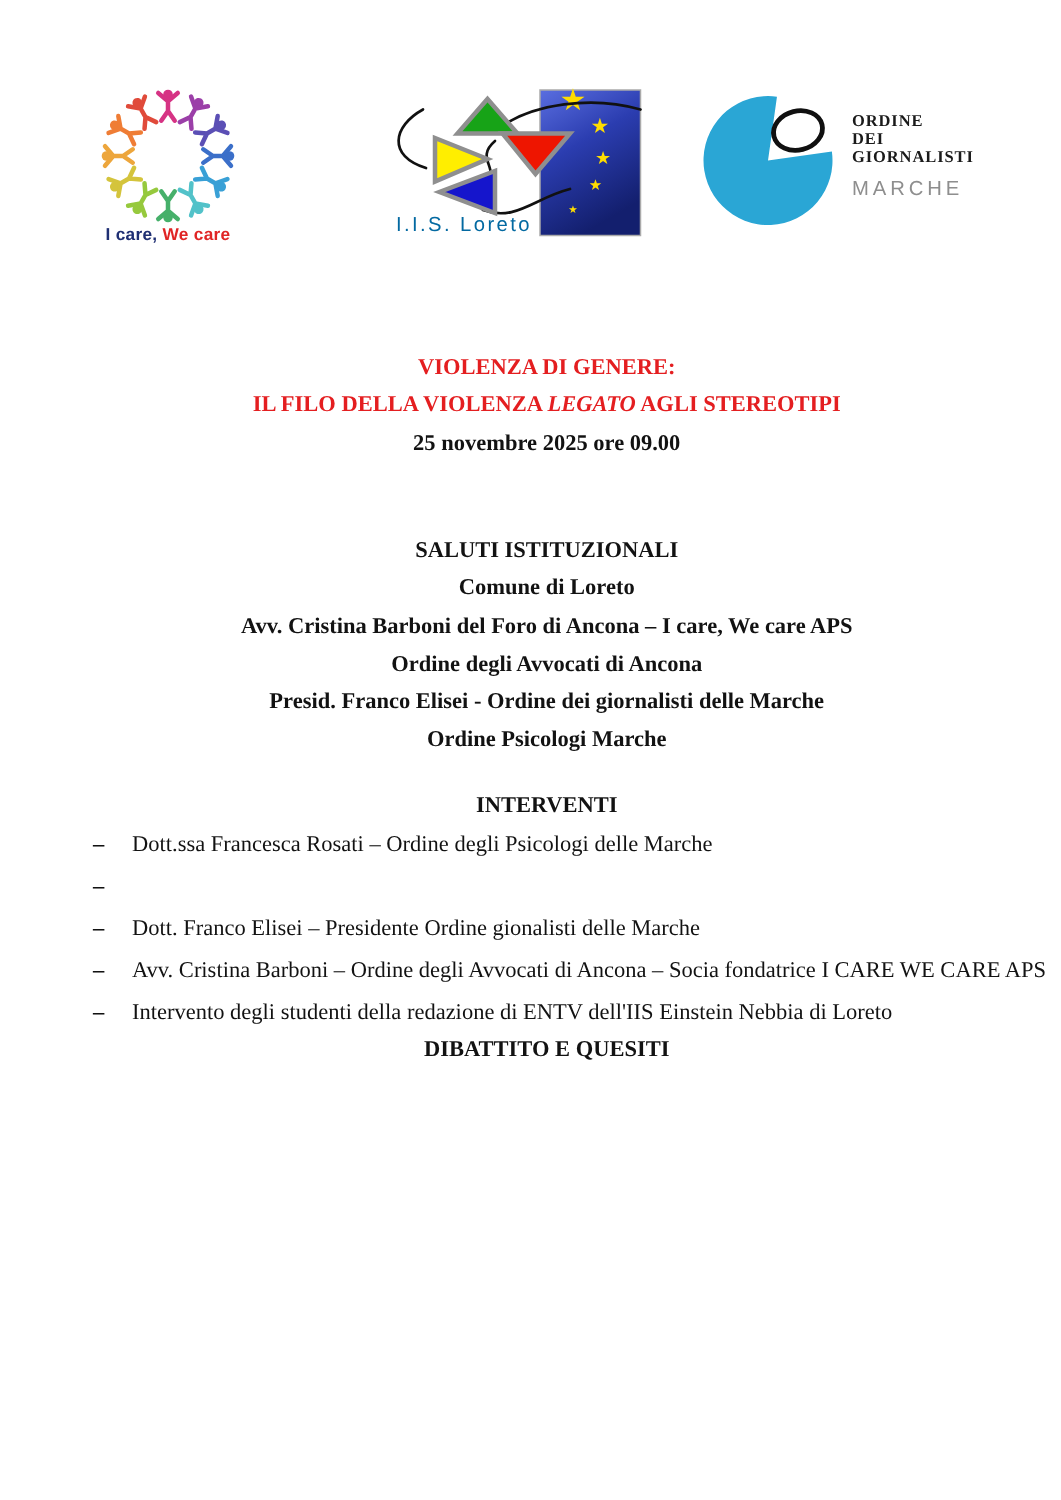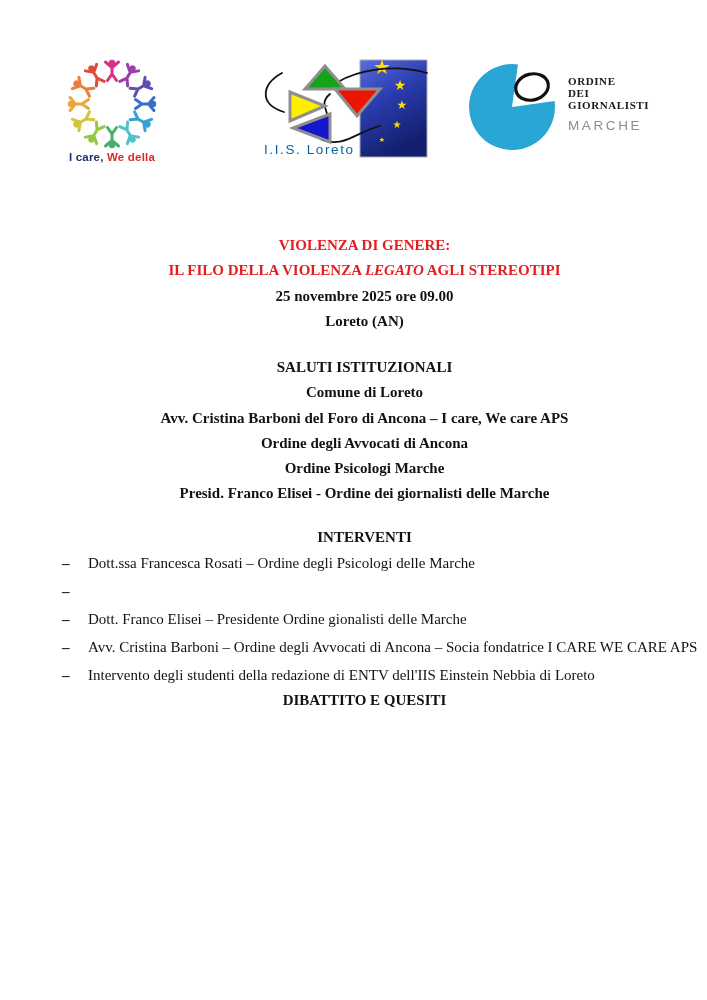--- a/index.html
+++ b/index.html
@@ -94,21 +94,21 @@
           <g transform="rotate(300 50 48) translate(50 16)">
             <circle cx="0" cy="-9" r="3.2" fill="#ef7d35"></circle>
             <path d="M0,-5 L0,2 M0,-4.5 L-6.5,-10 M0,-4.5 L6.5,-10 M0,2 L-4.5,8.5 M0,2 L4.5,8.5" stroke="#ef7d35" stroke-width="3" stroke-linecap="round" fill="none"></path>
           </g>
           <g transform="rotate(330 50 48) translate(50 16)">
             <circle cx="0" cy="-9" r="3.2" fill="#e04a3a"></circle>
             <path d="M0,-5 L0,2 M0,-4.5 L-6.5,-10 M0,-4.5 L6.5,-10 M0,2 L-4.5,8.5 M0,2 L4.5,8.5" stroke="#e04a3a" stroke-width="3" stroke-linecap="round" fill="none"></path>
           </g>
         </g>
     </svg>
-    <div class="icare-caption"><span style="color: rgb(31, 47, 115);">I care,</span> <span style="color: rgb(224, 37, 37);">We della</span></div>
+    <div class="icare-caption"><span style="color: rgb(31, 47, 115);">I care,</span> <span style="color: rgb(224, 37, 37);">We care</span></div>
   </div>
 
   <div class="logo logo-iis">
     <svg width="168" height="106" viewBox="0 0 168 106">
       <rect x="100" y="4" width="67" height="97" fill="url(#flagGrad)" stroke="#aaaaaa" stroke-width="1"></rect>
       <defs>
         <linearGradient id="flagGrad" x1="0" y1="0" x2="0.4" y2="1">
           <stop offset="0" stop-color="#5a6ee0"></stop>
           <stop offset="0.45" stop-color="#2b3db0"></stop>
           <stop offset="1" stop-color="#131f6e"></stop>
@@ -147,30 +147,29 @@
       <div class="odg-line" style="color: rgb(26, 26, 26);">DEI</div>
       <div class="odg-line" style="color: rgb(26, 26, 26);">GIORNALISTI</div>
       <div class="odg-marche" style="color: rgb(142, 142, 142);">MARCHE</div>
     </div>
   </div>
 
   <div class="centered-block title-block">
     <div class="c-line red" style="color: rgb(228, 30, 32);">VIOLENZA DI GENERE:</div>
     <div class="c-line red" style="color: rgb(228, 30, 32);"><span>IL FILO DELLA VIOLENZA </span><span class="it">LEGATO</span><span> AGLI STEREOTIPI</span></div>
     <div class="c-line">25 novembre 2025 ore 09.00</div>
-    <div class="c-line">Loreto (AN)</div>
   </div>
 
   <div class="centered-block saluti-block">
     <div class="c-line">SALUTI ISTITUZIONALI</div>
     <div class="c-line">Comune di Loreto</div>
     <div class="c-line">Avv. Cristina Barboni del Foro di Ancona – I care, We care APS</div>
     <div class="c-line">Ordine degli Avvocati di Ancona</div>
+    <div class="c-line">Presid. Franco Elisei - Ordine dei giornalisti delle Marche</div>
     <div class="c-line">Ordine Psicologi Marche</div>
-    <div class="c-line">Presid. Franco Elisei - Ordine dei giornalisti delle Marche</div>
   </div>
 
   <div class="centered-block interventi-heading">
     <div class="c-line">INTERVENTI</div>
   </div>
 
   <div class="bullet-list">
     <div class="bullet-item">
         <span class="bullet-dash">–</span>
         <span>Dott.ssa Francesca Rosati – Ordine degli Psicologi delle Marche</span>

